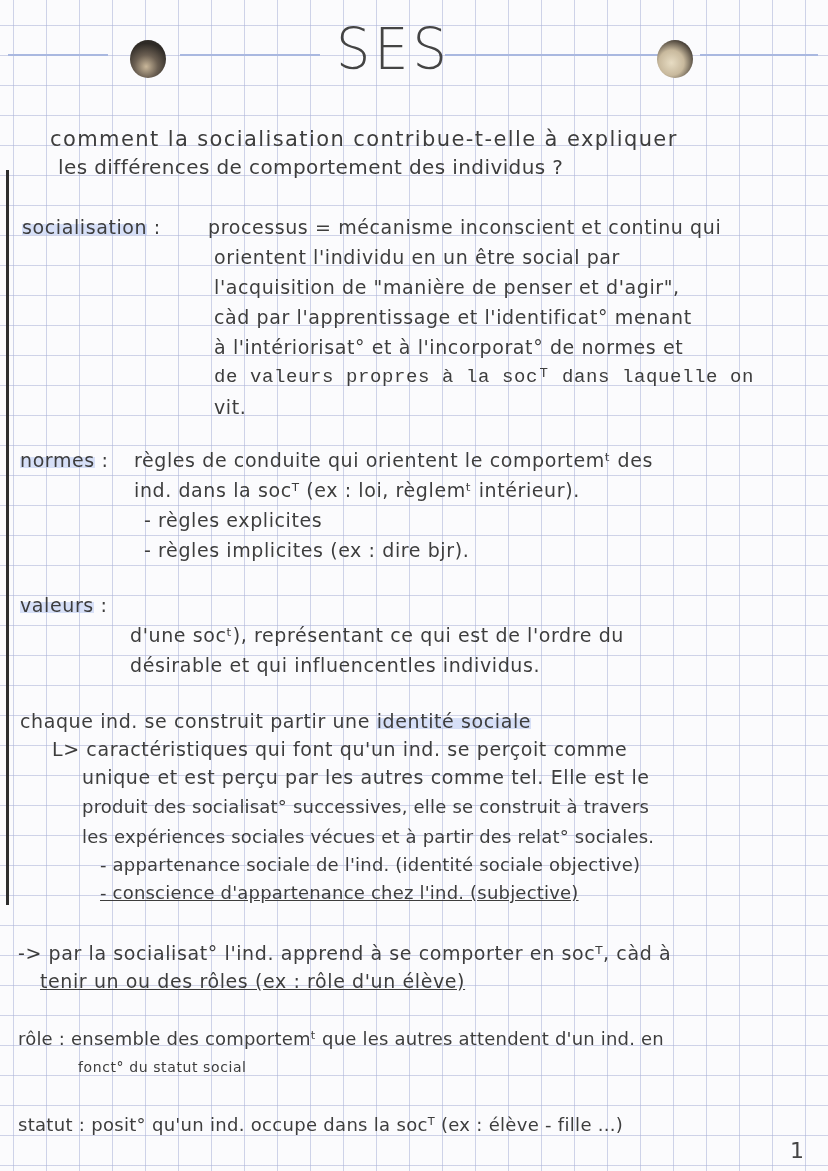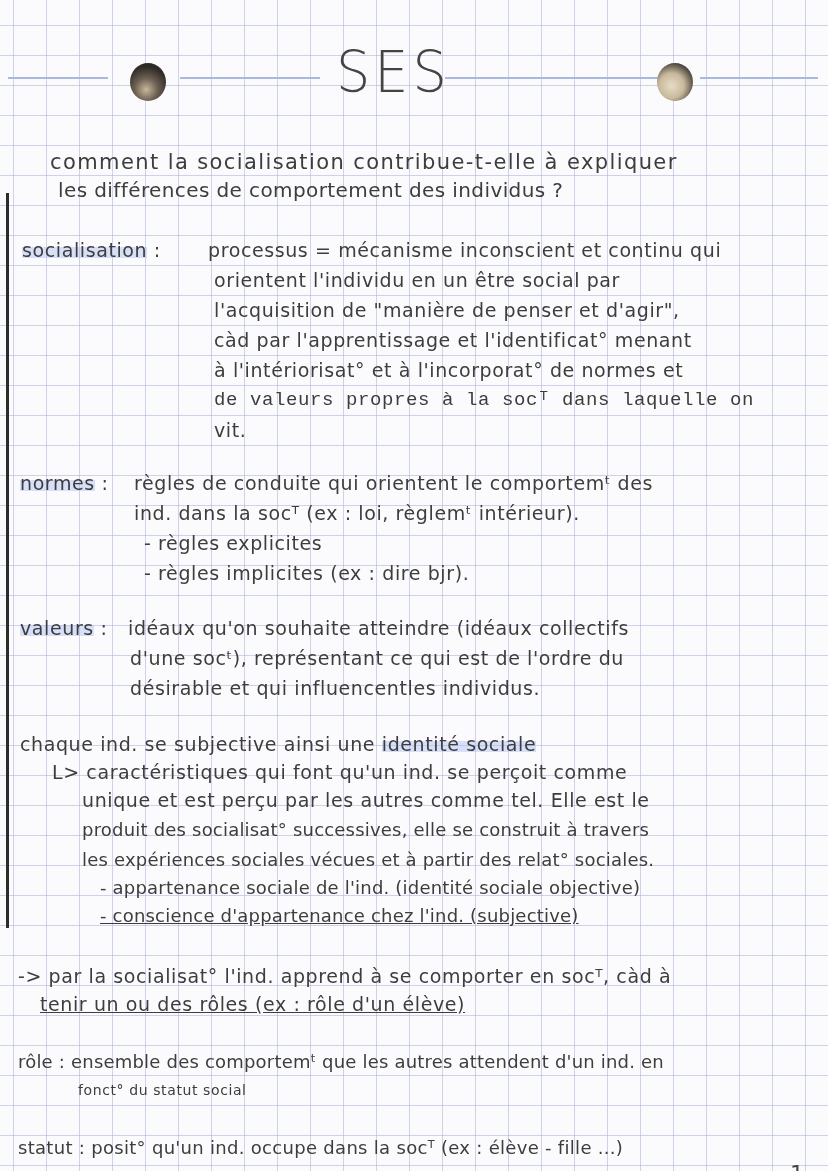--- a/index.html
+++ b/index.html
@@ -7,21 +7,21 @@
     width: 828px; height: 1171px; overflow: hidden; position: relative;
     background-color: #fbfbfd;
     background-image:
       linear-gradient(to right, rgba(170,178,215,0.55) 1px, transparent 1px),
       linear-gradient(to bottom, rgba(170,178,215,0.55) 1px, transparent 1px);
     background-size: 33px 30px, 33px 30px;
     background-position: 13px 0, 0 25px;
     font-family: "DejaVu Sans", sans-serif;
     color: #3d3d3d;
   }
-  .page { position: absolute; inset: 0; margin-top: 23px; }
+  .page { position: absolute; inset: 0; }
 
   
   .header-line { position: absolute; top: 54px; height: 2px; background: #a9b8e0; }
   .hl1 { left: 8px; width: 100px; }
   .hl2 { left: 180px; width: 140px; }
   .hl3 { left: 445px; width: 215px; }
   .hl4 { left: 700px; width: 118px; }
   .hole { position: absolute; width: 36px; height: 38px; border-radius: 50%; top: 40px; }
   .hole-left { left: 130px; background: radial-gradient(circle at 45% 70%, #c9b79a 0%, #6b5f52 35%, #2e2a26 70%); }
   .hole-right { left: 657px; background: radial-gradient(circle at 40% 60%, #e7dcc3 0%, #c8b99d 40%, #3a332c 78%); }
@@ -70,26 +70,25 @@
     <span class="hl">normes</span><span> :</span>
   </div>
   <div class="hw" style="left:134px;top:445px;">règles de conduite qui orientent le comportemᵗ des</div>
   <div class="hw" style="left:134px;top:475px;">ind. dans la socᵀ (ex : loi, règlemᵗ intérieur).</div>
   <div class="hw" style="left:144px;top:505px;">- règles explicites</div>
   <div class="hw" style="left:144px;top:535px;">- règles implicites (ex : dire bjr).</div>
 
   <div class="hw" style="left:20px;top:590px;">
     <span class="hl">valeurs</span><span> :</span>
   </div>
-  <div class="hw" style="left:128px;top:590px;">idéaux qu'on souhaite atteindre (idéaux collectifs</div>
   <div class="hw" style="left:130px;top:620px;">d'une socᵗ), représentant ce qui est de l'ordre du</div>
   <div class="hw" style="left:130px;top:650px;">désirable et qui influencentles individus.</div>
 
   <div class="hw" style="left:20px;top:706px;">
-    <span>chaque ind. se subjective ainsi une </span><span class="hl">identité sociale</span>
+    <span>chaque ind. se construit partir une </span><span class="hl">identité sociale</span>
   </div>
   <div class="hw" style="left:52px;top:734px;">L&gt; caractéristiques qui font qu'un ind. se perçoit comme</div>
   <div class="hw" style="left:82px;top:762px;">unique et est perçu par les autres comme tel. Elle est le</div>
   <div class="hw" style="left:82px;top:792px;font-size:18px;letter-spacing:0.2px;">produit des socialisat° successives, elle se construit à travers</div>
   <div class="hw" style="left:82px;top:822px;font-size:18px;letter-spacing:0.2px;">les expériences sociales vécues et à partir des relat° sociales.</div>
   <div class="hw" style="left:100px;top:850px;font-size:18px;letter-spacing:0.2px;">- appartenance sociale de l'ind. (identité sociale objective)</div>
   <div class="hw" style="left:100px;top:878px;font-size:18px;letter-spacing:0.2px;text-decoration:underline;">- conscience d'appartenance chez l'ind. (subjective)</div>
 
   <div class="hw" style="left:18px;top:938px;">-&gt; par la socialisat° l'ind. apprend à se comporter en socᵀ, càd à</div>
   <div class="hw" style="left:40px;top:966px;text-decoration:underline;">tenir un ou des rôles (ex : rôle d'un élève)</div>

